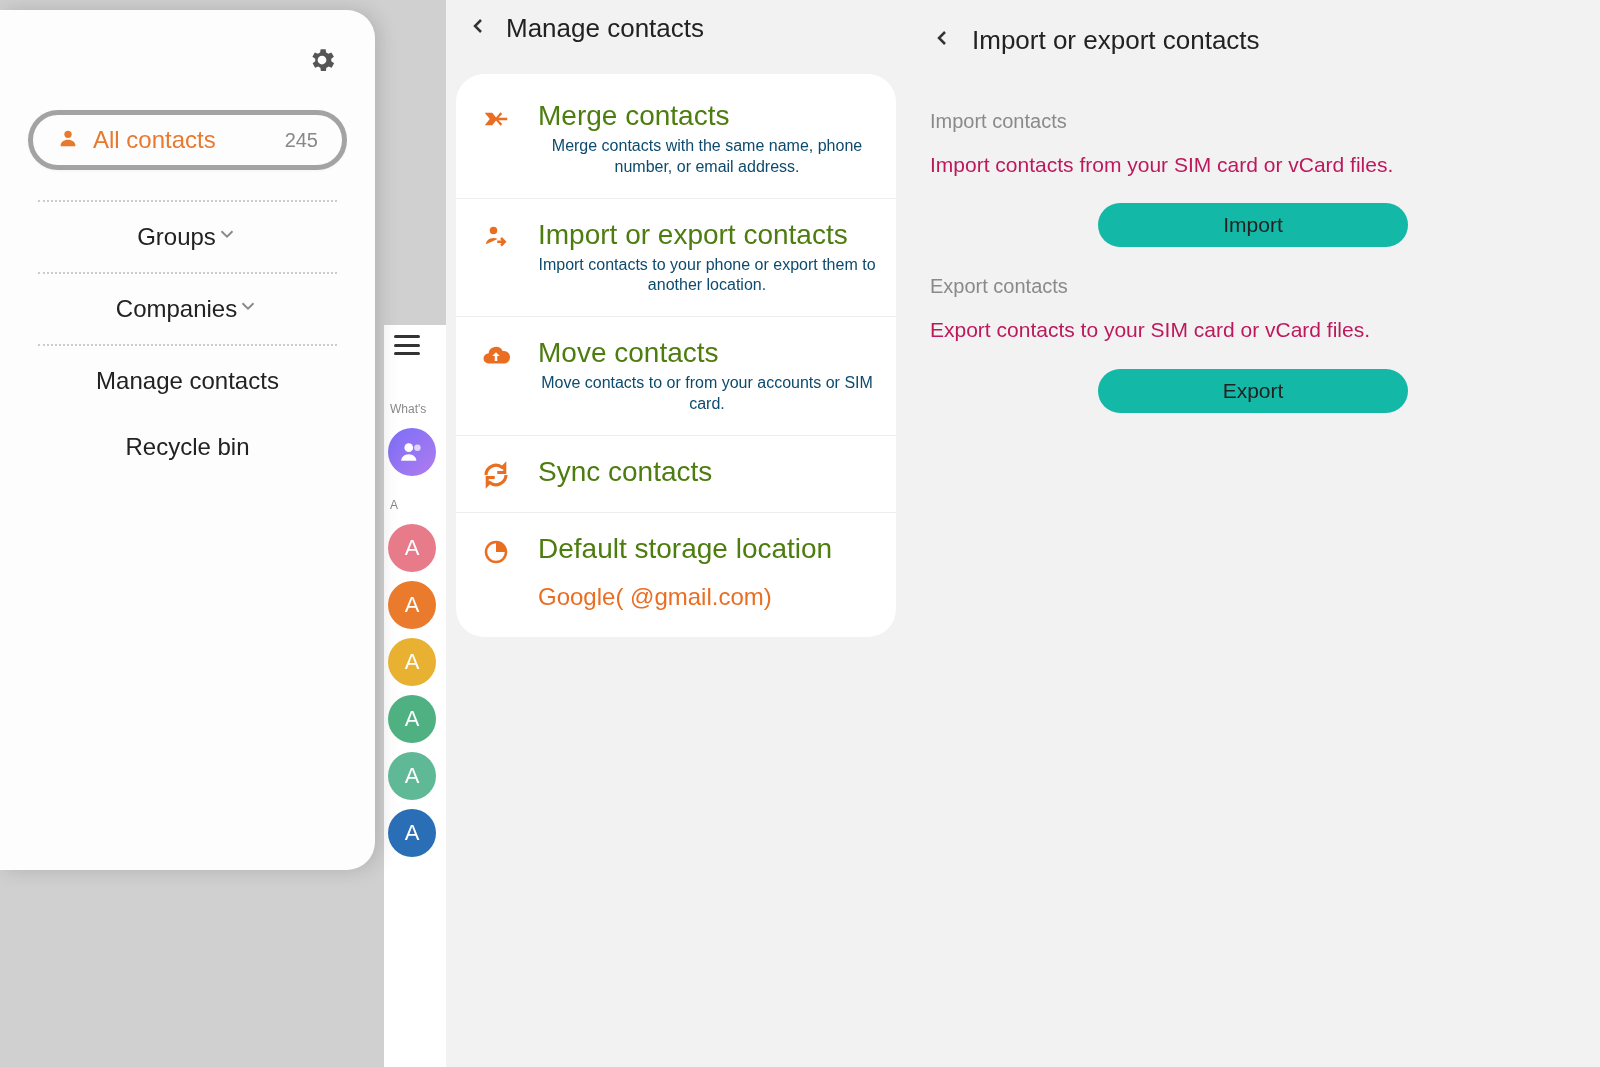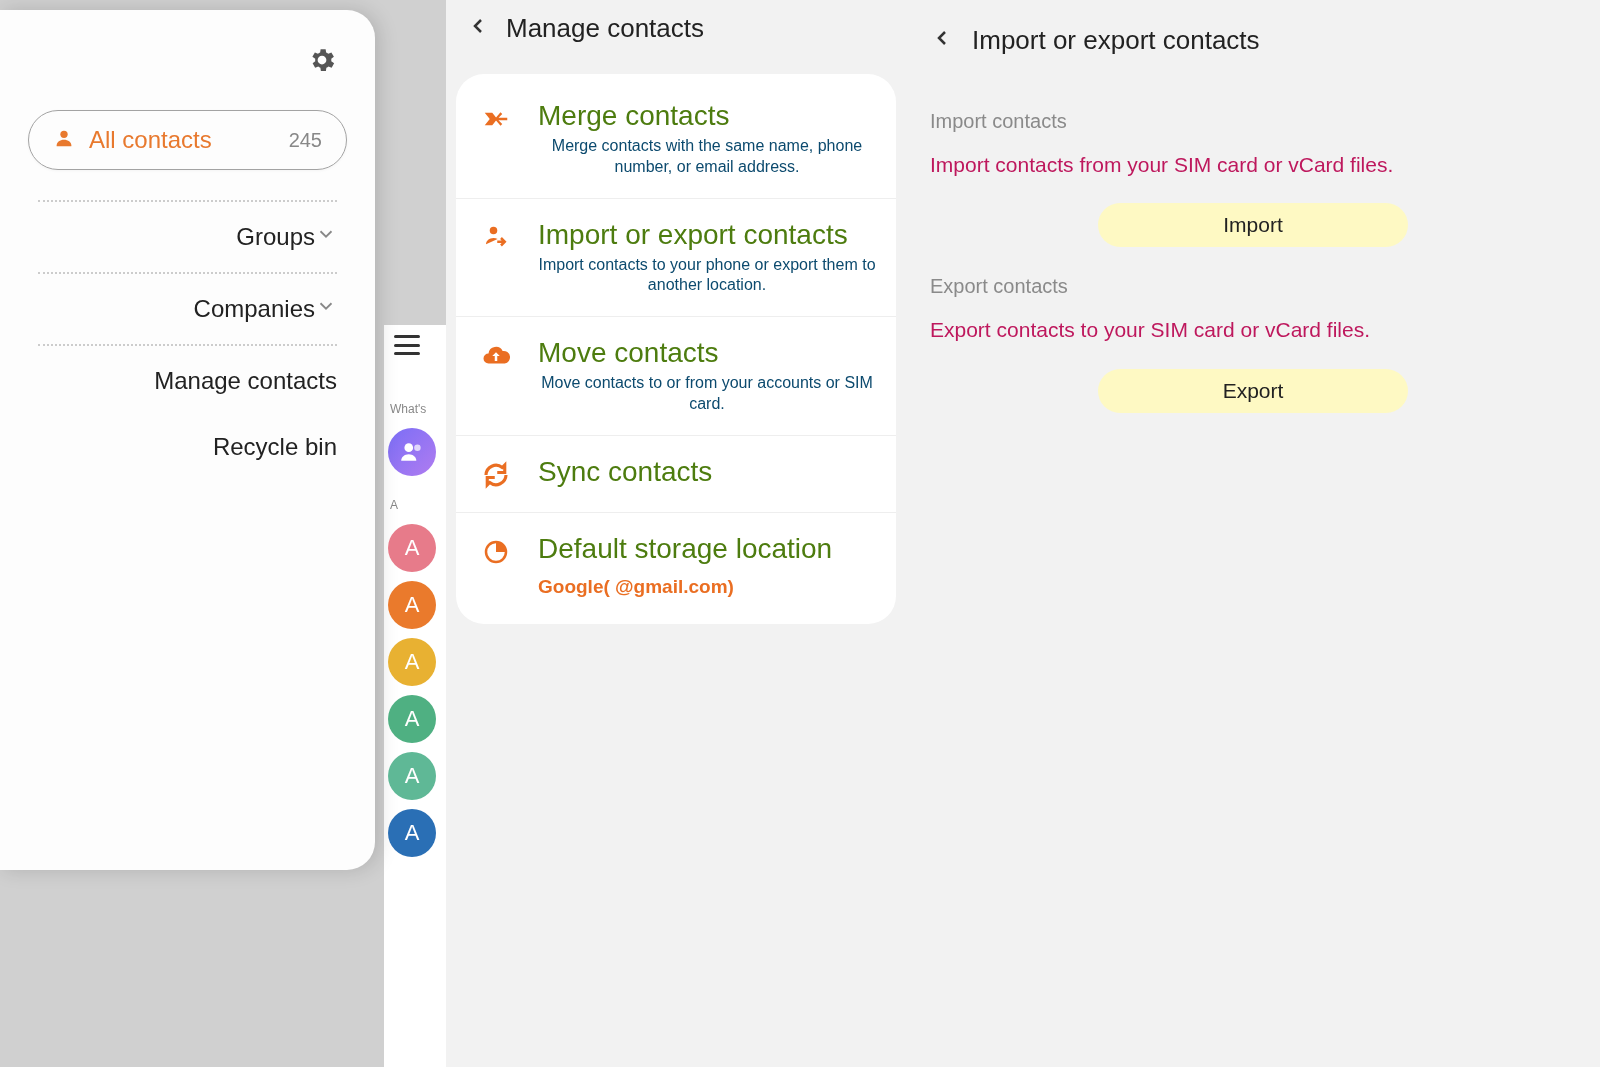--- a/index.html
+++ b/index.html
@@ -64,32 +64,32 @@
   }
   .drawer-gear {
     position: absolute;
     top: 35px; right: 38px;
     color: #555;
   }
   .drawer-gear svg { width: 30px; height: 30px; }
   .drawer-pill {
     margin: 80px 28px 0 28px;
     height: 60px;
-    border: 1px solid #a3a3a3;
+    border: 5px solid #a3a3a3;
     border-radius: 30px;
     display: flex; align-items: center;
     padding: 0 24px;
     box-shadow: 0 1px 3px rgba(0,0,0,0.04);
   }
   .drawer-pill .person-icon { color: #e8792e; margin-right: 14px; }
   .drawer-pill .label { color: #e8792e; font-size: 24px; flex: 1; }
   .drawer-pill .count { color: #888; font-size: 20px; }
   .drawer-list { margin-top: 30px; padding: 0 38px; }
   .drawer-item {
-    display: flex; align-items: center; justify-content: flex-end;
+    display: flex; align-items: center; justify-content: center;
     height: 70px;
     font-size: 24px; color: #222;
   }
   .drawer-sep {
     border-top: 2px dotted #ccc;
     margin: 0;
   }
   .chev { color: #888; }
   .chev svg { width: 22px; height: 22px; }
 
@@ -120,38 +120,38 @@
     align-items: flex-start;
     justify-content: center;
     color: #ea6e22;
     padding-top: 4px;
     flex-shrink: 0;
   }
   .p2-row .icon svg { width: 30px; height: 30px; }
   .p2-row .text { flex: 1; }
   .p2-row .title { font-size: 28px; color: #4d7c0f; margin-bottom: 4px; }
   .p2-row .desc { font-size: 16px; color: #0c4a6e; line-height: 1.3; text-align: center; }
-  .p2-row .sub-orange { font-size: 19px; color: #ea6e22; margin-top: 11px; font-weight: bold; }
+  .p2-row .sub-orange { font-size: 24px; color: #ea6e22; margin-top: 18px; }
 
   
   .p3-header {
     height: 80px;
     display: flex; align-items: center;
     padding: 0 24px;
     gap: 18px;
   }
   .p3-title { font-size: 26px; color: #222; }
   .p3-body { padding: 10px 24px; }
   .p3-section-label { font-size: 20px; color: #8a8a8a; margin-top: 20px; margin-bottom: 18px; }
   .p3-desc { font-size: 21px; color: #be185d; line-height: 1.35; margin-bottom: 24px; }
   .p3-btn {
     display: block;
     margin: 0 auto 18px auto;
     width: 310px; height: 44px;
-    background: #fef9c3;
+    background: #14b8a6;
     border: none;
     border-radius: 22px;
     font-size: 21px; color: #222;
   }
 </style>
 </head>
 <body>
 
 <div class="panel panel1">
   <div class="p1-bg"></div>

